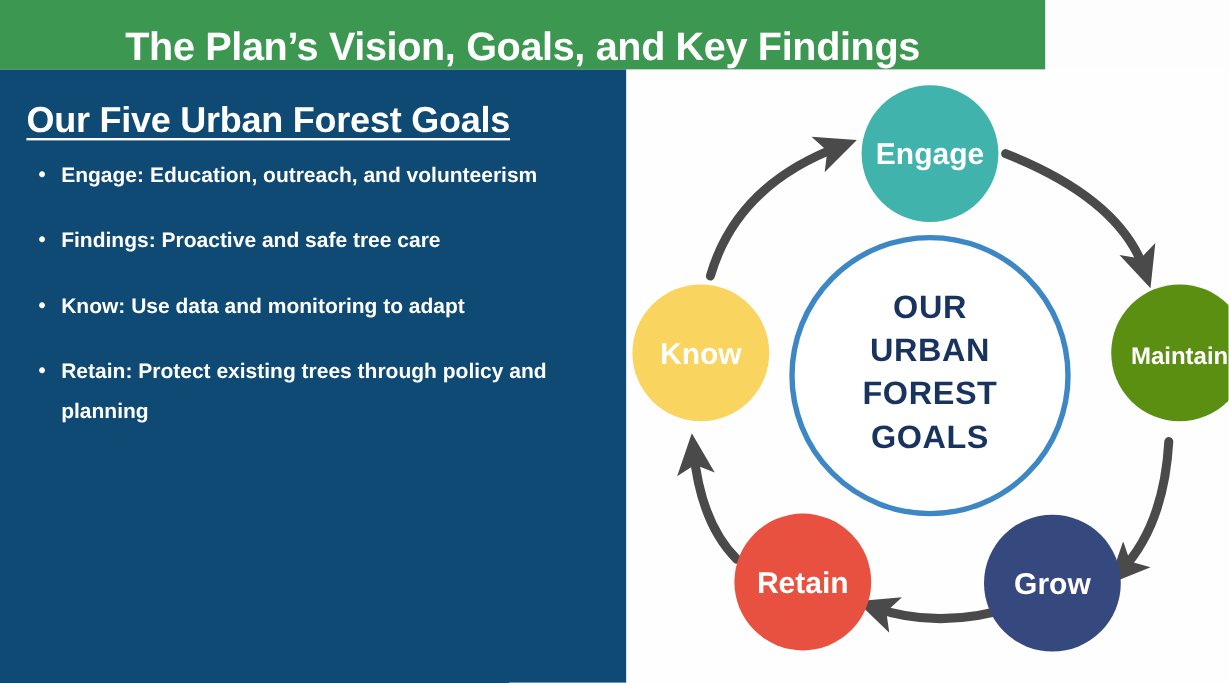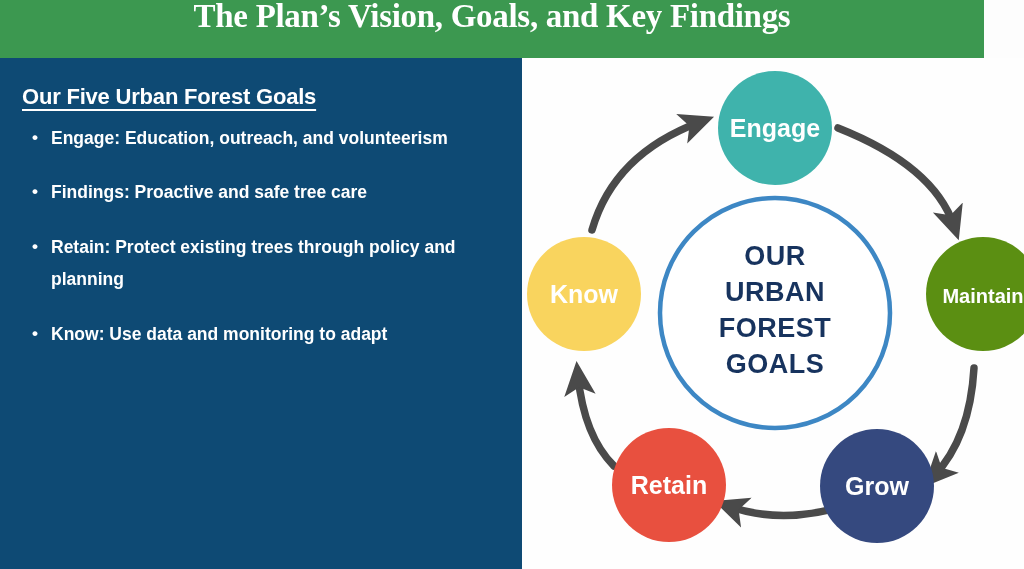--- a/index.html
+++ b/index.html
@@ -19,27 +19,26 @@
     height: 569px;
     background: #fdfdfd;
     overflow: hidden;
   }
 
   
   #header-band {
     position: absolute;
     left: 0;
     top: 0;
-    width: 984px;
+    width: 871px;
     height: 58px;
     background: #3c9850;
     display: flex;
-    align-items: flex-start;
+    align-items: flex-end;
     justify-content: center;
-    font-family: Liberation Serif, serif;
   }
   #header-title {
     color: #ffffff;
     font-size: 33px;
     font-weight: bold;
     letter-spacing: -0.3px;
     line-height: 1;
     white-space: nowrap;
     padding-bottom: 3px;
   }
@@ -50,21 +49,21 @@
     left: 0;
     top: 58px;
     width: 522px;
     height: 511px;
     background: #0e4a74;
     box-sizing: border-box;
     padding: 22px 18px 0 14px;
   }
   #goals-heading {
     color: #ffffff;
-    font-size: 22px;
+    font-size: 30px;
     font-weight: bold;
     text-decoration: underline;
     text-underline-offset: 5px;
     text-decoration-thickness: 2px;
     margin: 4px 0 12px 8px;
     letter-spacing: -0.2px;
   }
   #goals-list {
     list-style: none;
     margin: 12px;
@@ -126,22 +125,22 @@
 
   <div id="header-band">
     <div id="header-title">The Plan’s Vision, Goals, and Key Findings</div>
   </div>
 
   <div id="left-panel">
     <div id="goals-heading">Our Five Urban Forest Goals</div>
     <ul id="goals-list">
       <li class="goal-item">Engage: Education, outreach, and volunteerism</li>
       <li class="goal-item">Findings: Proactive and safe tree care</li>
+      <li class="goal-item">Know: Use data and monitoring to adapt</li>
       <li class="goal-item">Retain: Protect existing trees through policy and planning</li>
-      <li class="goal-item">Know: Use data and monitoring to adapt</li>
     </ul>
   </div>
 
   <div id="right-panel">
     <svg id="cycle-svg" viewBox="0 0 502 511">
 
       <defs>
         <marker id="arrowhead" markerWidth="5" markerHeight="5" refX="2.6" refY="2.5" orient="auto" markerUnits="strokeWidth">
           <path d="M0,0.4 L4.6,2.5 L0,4.6 L1.1,2.5 Z" fill="#4a4a4a"></path>
         </marker>

